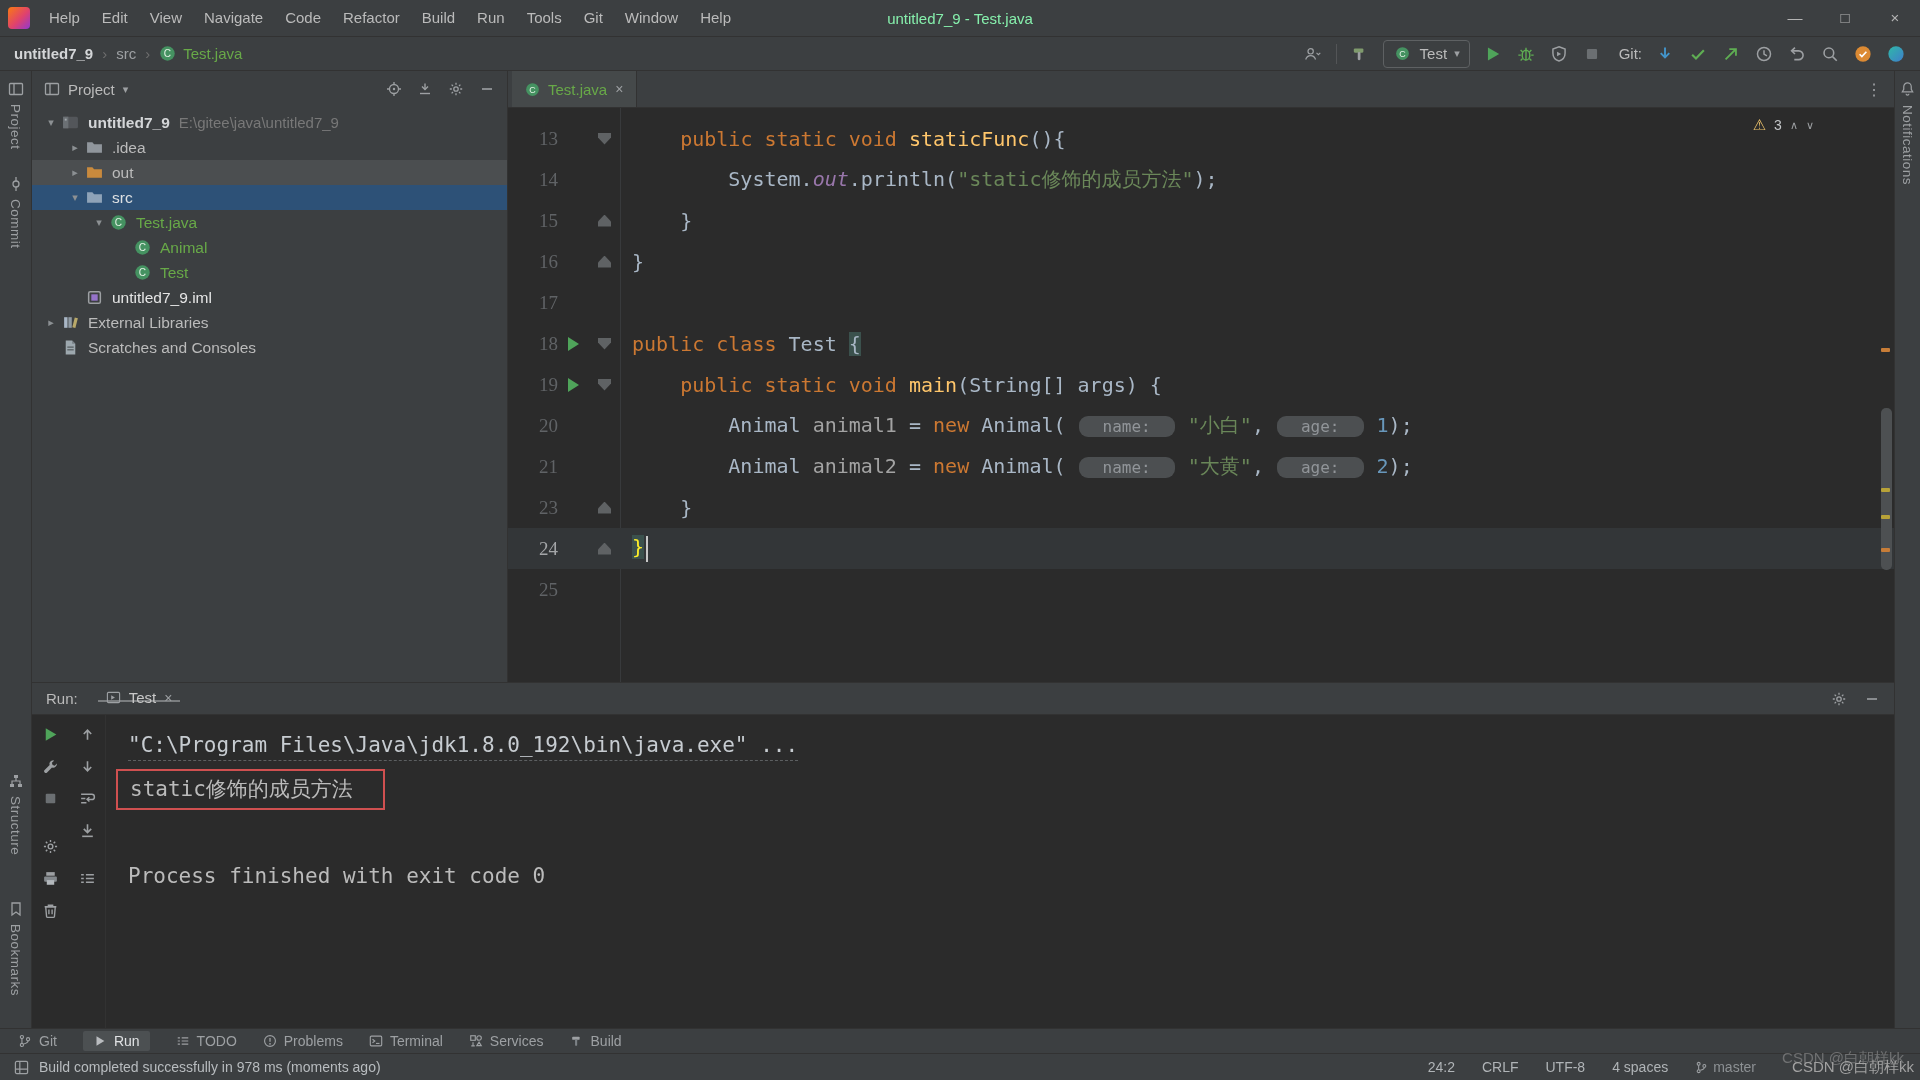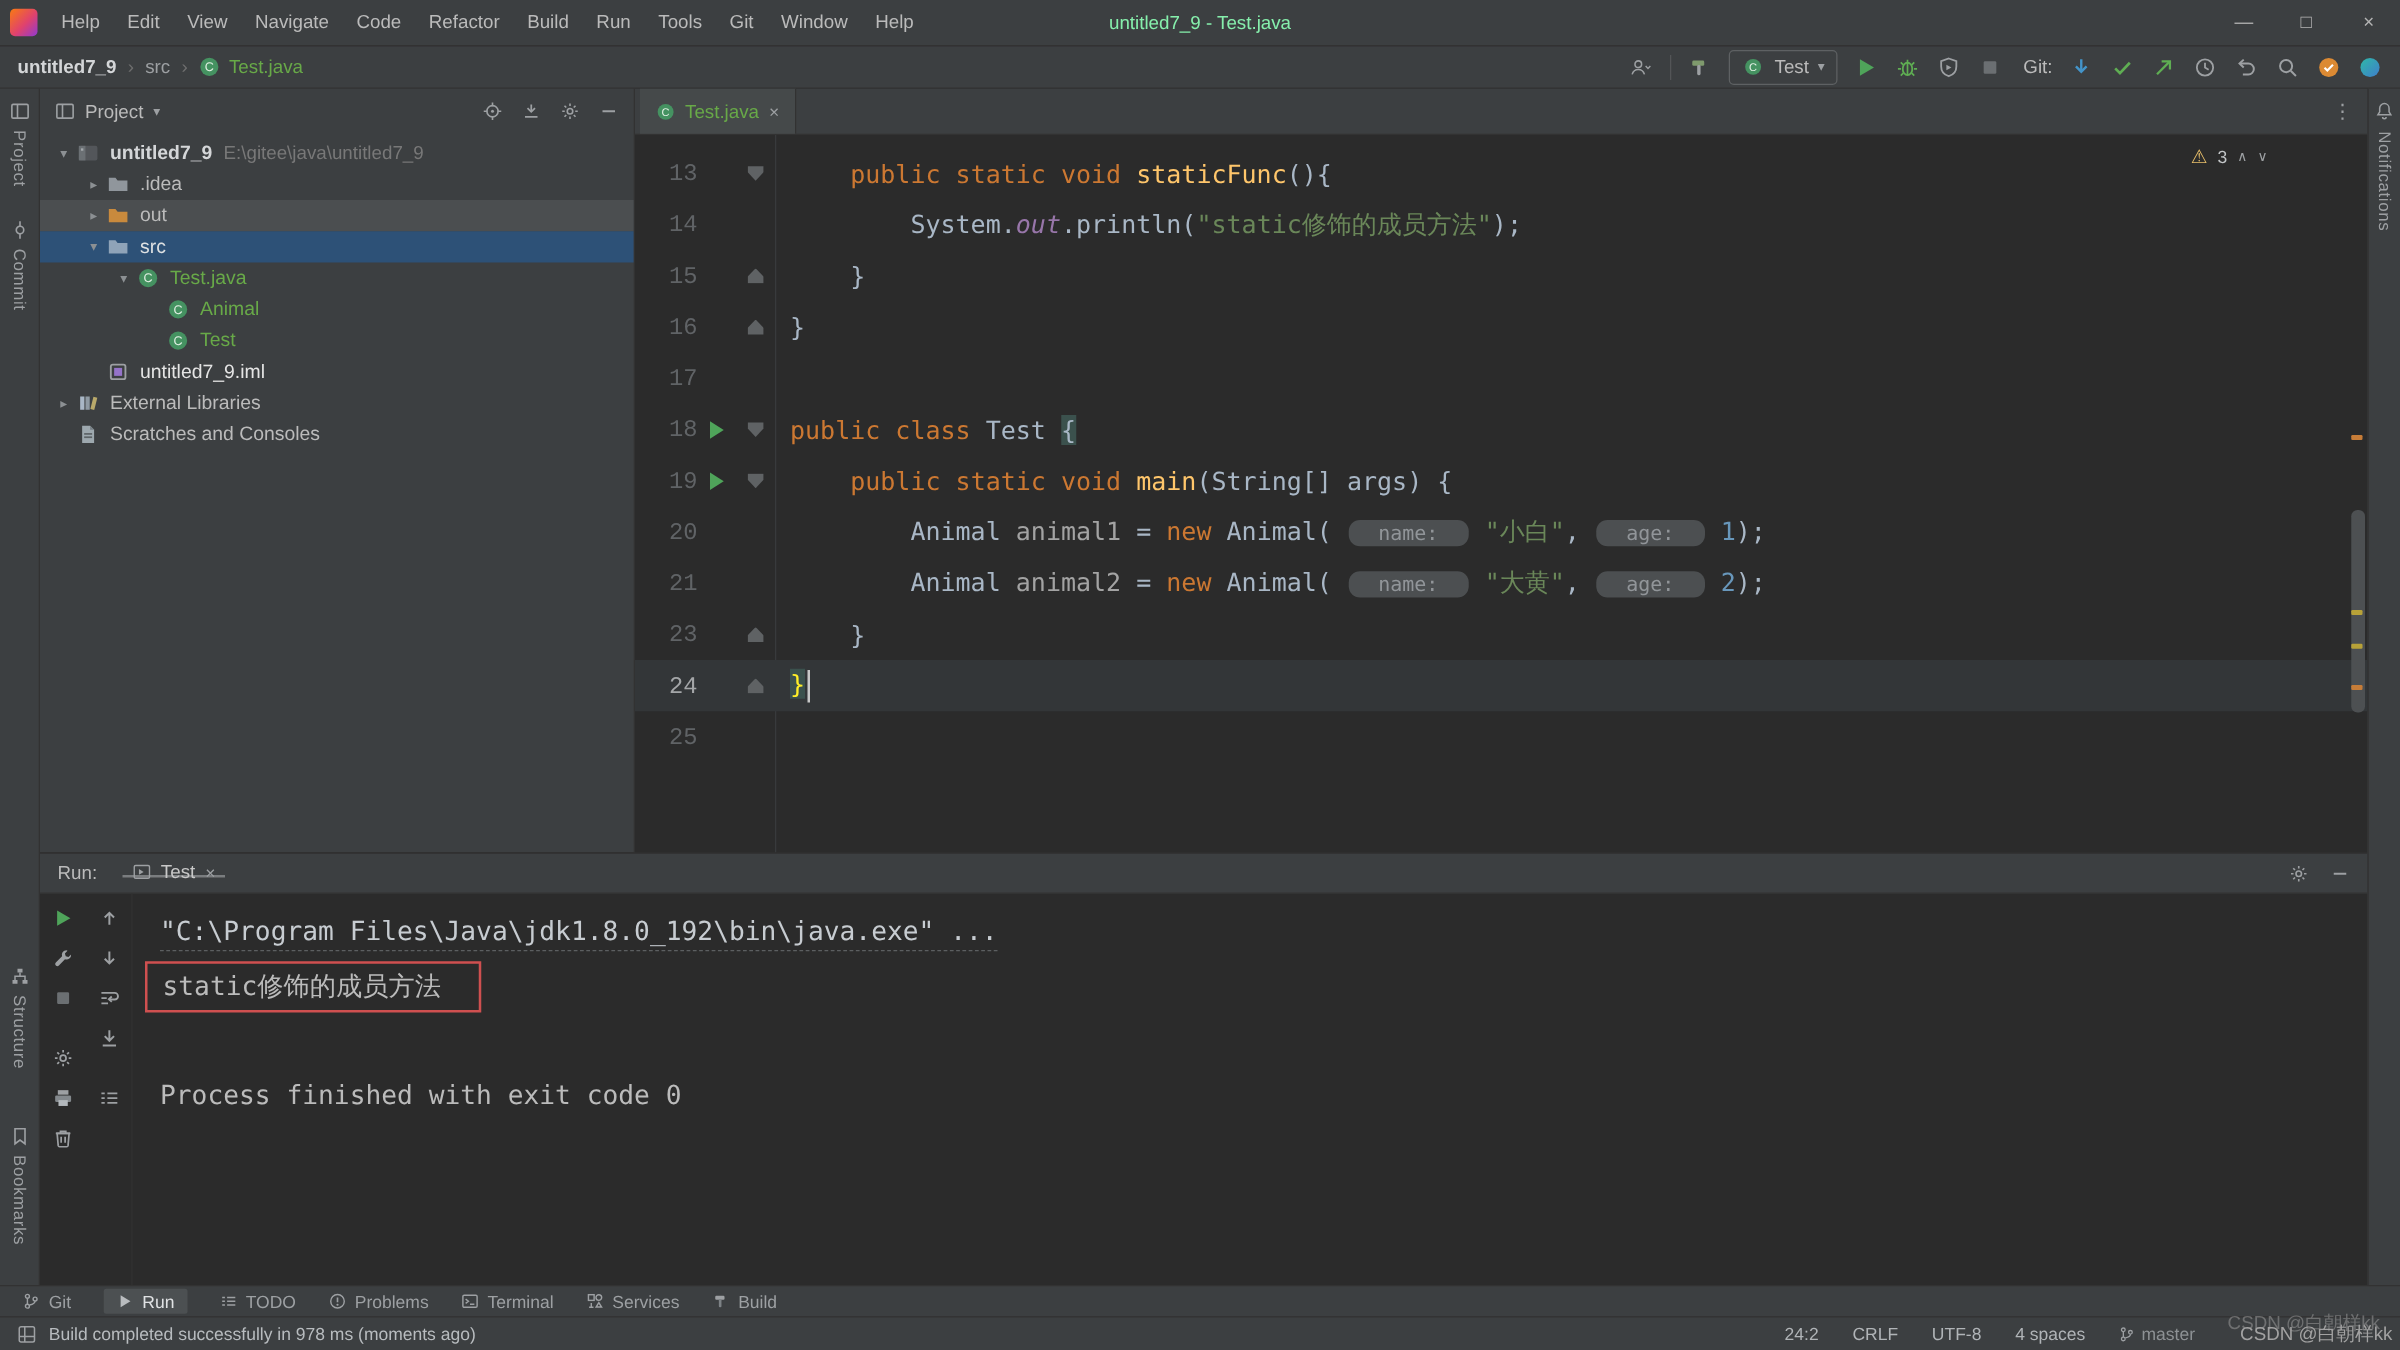--- a/index.html
+++ b/index.html
@@ -69,21 +69,21 @@
   .editor-tab{display:flex;align-items:center;gap:8px;padding:0 13px;background:#45494a;font-size:15px;border-right:1px solid #323232}
   .editor-tab .tab-label{color:#68a948}
   .editor-tab svg{width:15px;height:15px}
   .tab-close{color:#9da0a3;font-size:14px}
   .tab-bar-more{margin-left:auto;display:flex;align-items:center;padding-right:12px;color:#9da0a3;font-size:16px}
   .code-area{flex:1;position:relative;padding-top:10px;overflow:hidden}
   .gutter-sep{position:absolute;left:112px;top:0;bottom:0;width:1px;background:#383a3c}
   .code-line{display:flex;height:41px;align-items:center;font-family:"DejaVu Sans Mono",monospace;font-size:20px;white-space:pre;position:relative}
   .code-line.current{background:#333638}
   .code-line.current .ln{color:#a4a6a8}
-  .ln{width:50px;text-align:right;color:#606366;font-size:19px;flex-shrink:0;font-family:Liberation Mono, monospace}
+  .ln{width:50px;text-align:right;color:#606366;font-size:19px;flex-shrink:0;font-family:Liberation Serif, serif}
   .slot{width:31px;display:flex;justify-content:center;align-items:center;flex-shrink:0}
   .code-text{padding-left:12px;color:#a9b7c6}
   .tk-kw{color:#cc7832}
   .tk-pl{color:#a9b7c6}
   .tk-m{color:#ffc66b}
   .tk-s{color:#6a8759}
   .tk-n{color:#6897bb}
   .tk-f{color:#9876aa;font-style:italic}
   .tk-g{color:#a3a3a3}
   .tk-pli{color:#a9b7c6;font-style:italic}

